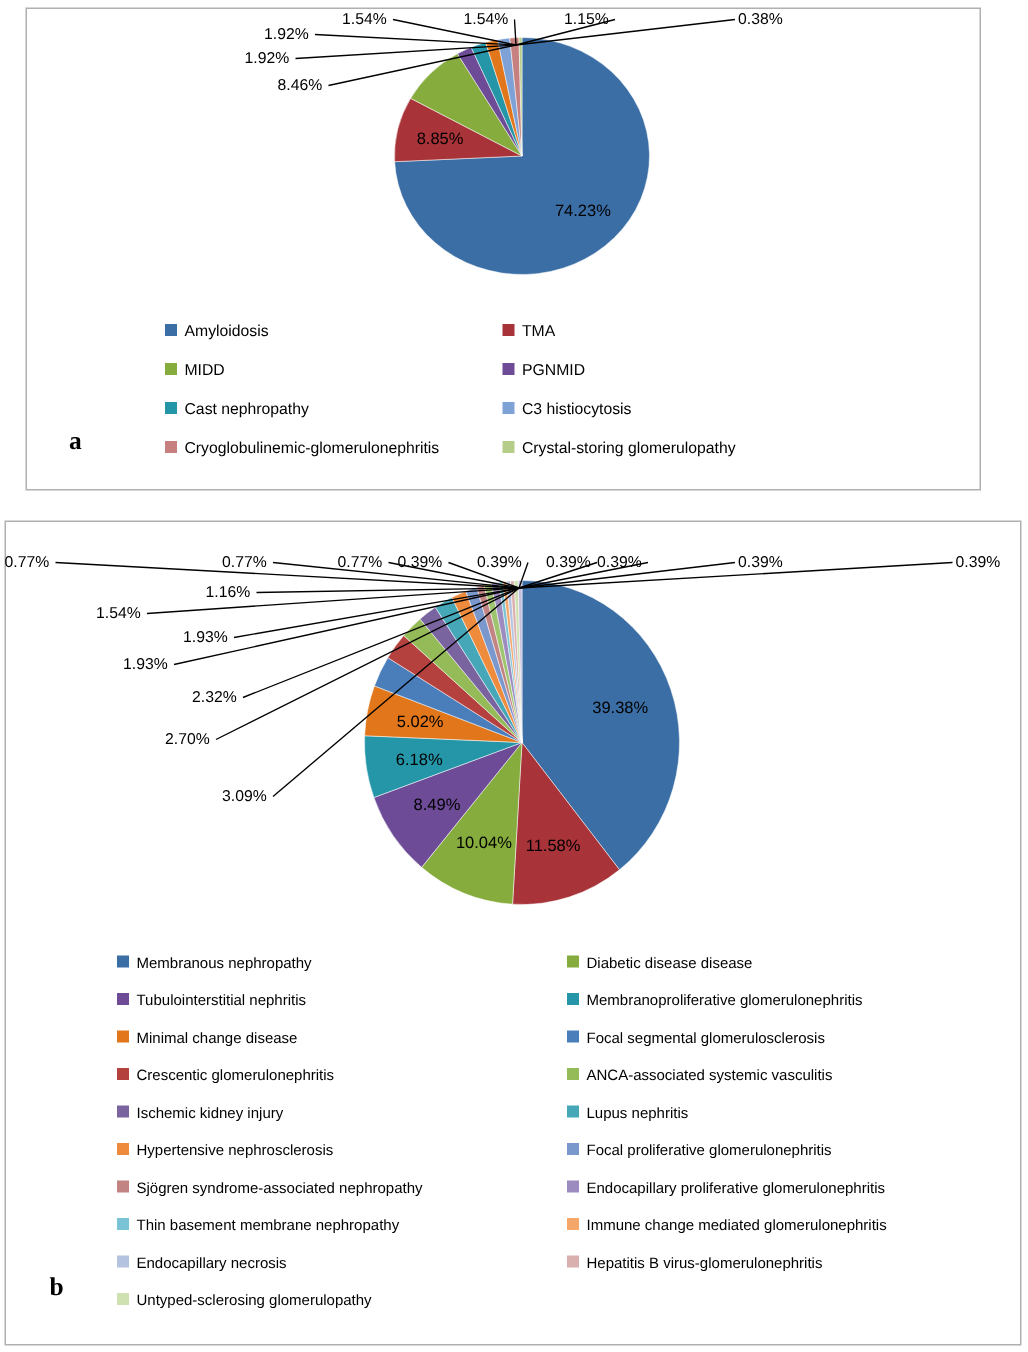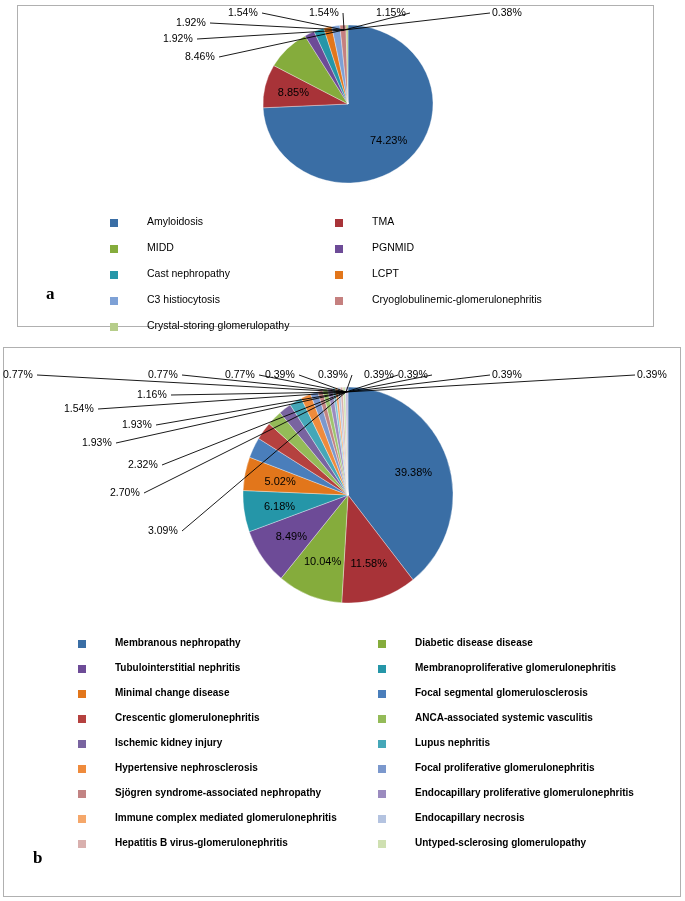--- a/index.html
+++ b/index.html
@@ -34,21 +34,21 @@
     fill:#000;
   }
   .pct-label-in{
     font-family:"Liberation Sans",sans-serif;
     font-size:11px;
     fill:#000;
   }
   .leader{stroke:#000;stroke-width:0.9;fill:none;}
 
   .legend{position:absolute;display:grid;}
-  .legend-item{display:flex;align-items:flex-end;gap:24px;}
+  .legend-item{display:flex;align-items:flex-start;}
   .swatch{
     width:8px;height:8px;flex:0 0 8px;margin-right:5px;
     display:inline-block;
   }
   .legend-text{
     font-size:10.5px;
     font-family:"Liberation Sans",sans-serif;
     line-height:11px;
     white-space:nowrap;
     color:#000;
@@ -58,21 +58,21 @@
     grid-template-columns:225px 260px;
     grid-auto-rows:26px;
     align-items:center;
   }
   #legend-b{
     left:78px;top:630px;
     grid-template-columns:300px 290px;
     grid-auto-rows:25px;
     align-items:center;
   }
-  #legend-b .legend-text{font-size:10px;font-weight:bold;}
+  #legend-b .legend-text{font-size:10px;}
 </style>
 </head>
 <body>
 
 <div class="panel" id="panel-a"></div>
 
 <div class="chart-area">
   <svg id="svg-a" width="685" height="340">
     <defs>
       <radialGradient id="shadowA" cx="50%" cy="50%" r="50%">
@@ -130,24 +130,20 @@
       <span class="swatch" style="background: rgb(133, 172, 60);"></span>
       <span class="legend-text">MIDD</span>
     </div>
     <div class="legend-item">
       <span class="swatch" style="background: rgb(109, 75, 151);"></span>
       <span class="legend-text">PGNMID</span>
     </div>
     <div class="legend-item">
       <span class="swatch" style="background: rgb(37, 150, 168);"></span>
       <span class="legend-text">Cast nephropathy</span>
-    </div>
-    <div class="legend-item">
-      <span class="swatch" style="background: rgb(226, 118, 27);"></span>
-      <span class="legend-text">LCPT</span>
     </div>
     <div class="legend-item">
       <span class="swatch" style="background: rgb(126, 161, 214);"></span>
       <span class="legend-text">C3 histiocytosis</span>
     </div>
     <div class="legend-item">
       <span class="swatch" style="background: rgb(197, 128, 127);"></span>
       <span class="legend-text">Cryoglobulinemic-glomerulonephritis</span>
     </div>
     <div class="legend-item">
@@ -282,22 +278,26 @@
     </div>
     <div class="legend-item">
       <span class="swatch" style="background: rgb(194, 131, 131);"></span>
       <span class="legend-text">Sjögren syndrome-associated nephropathy</span>
     </div>
     <div class="legend-item">
       <span class="swatch" style="background: rgb(155, 139, 191);"></span>
       <span class="legend-text">Endocapillary proliferative glomerulonephritis</span>
     </div>
     <div class="legend-item">
+      <span class="swatch" style="background: rgb(121, 195, 212);"></span>
+      <span class="legend-text">Thin basement membrane nephropathy</span>
+    </div>
+    <div class="legend-item">
       <span class="swatch" style="background: rgb(245, 167, 106);"></span>
-      <span class="legend-text">Immune complex mediated glomerulonephritis</span>
+      <span class="legend-text">Immune change mediated glomerulonephritis</span>
     </div>
     <div class="legend-item">
       <span class="swatch" style="background: rgb(180, 195, 224);"></span>
       <span class="legend-text">Endocapillary necrosis</span>
     </div>
     <div class="legend-item">
       <span class="swatch" style="background: rgb(217, 176, 174);"></span>
       <span class="legend-text">Hepatitis B virus-glomerulonephritis</span>
     </div>
     <div class="legend-item">

